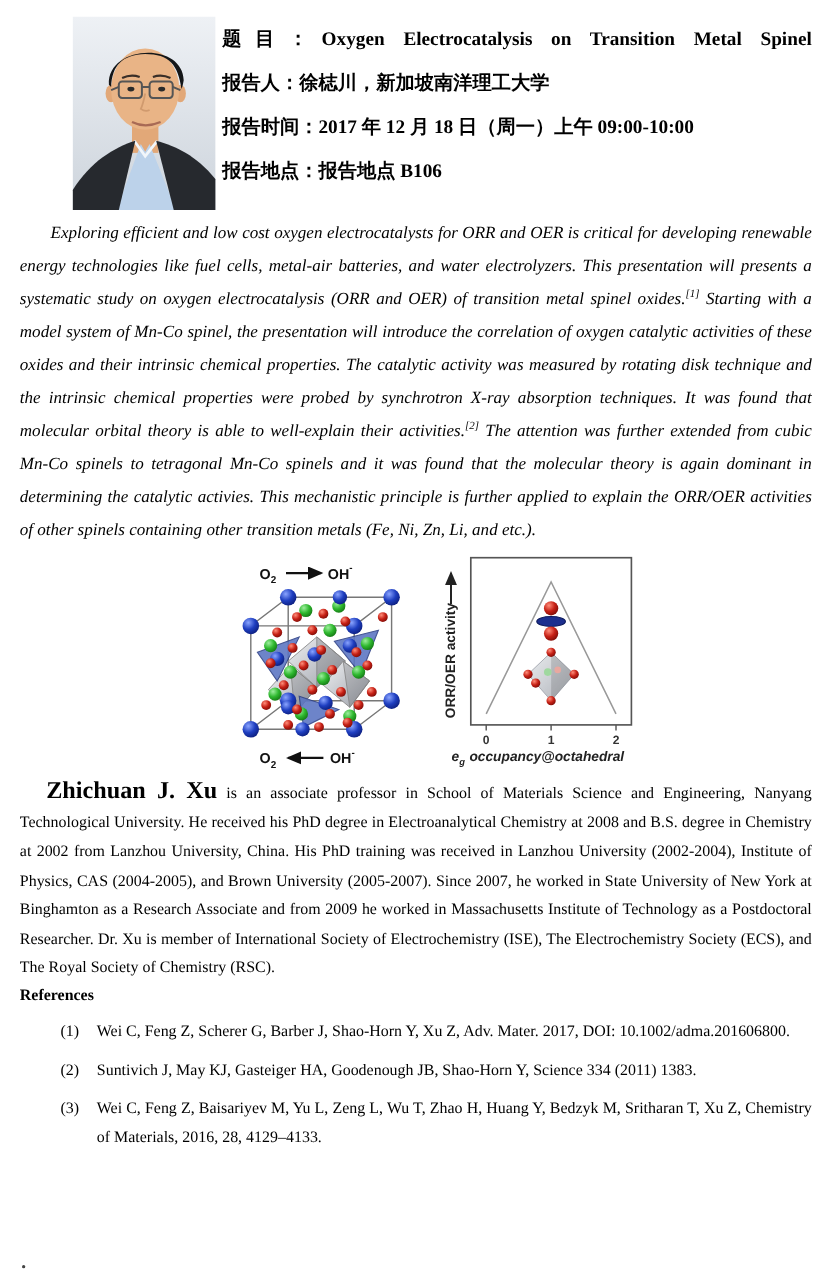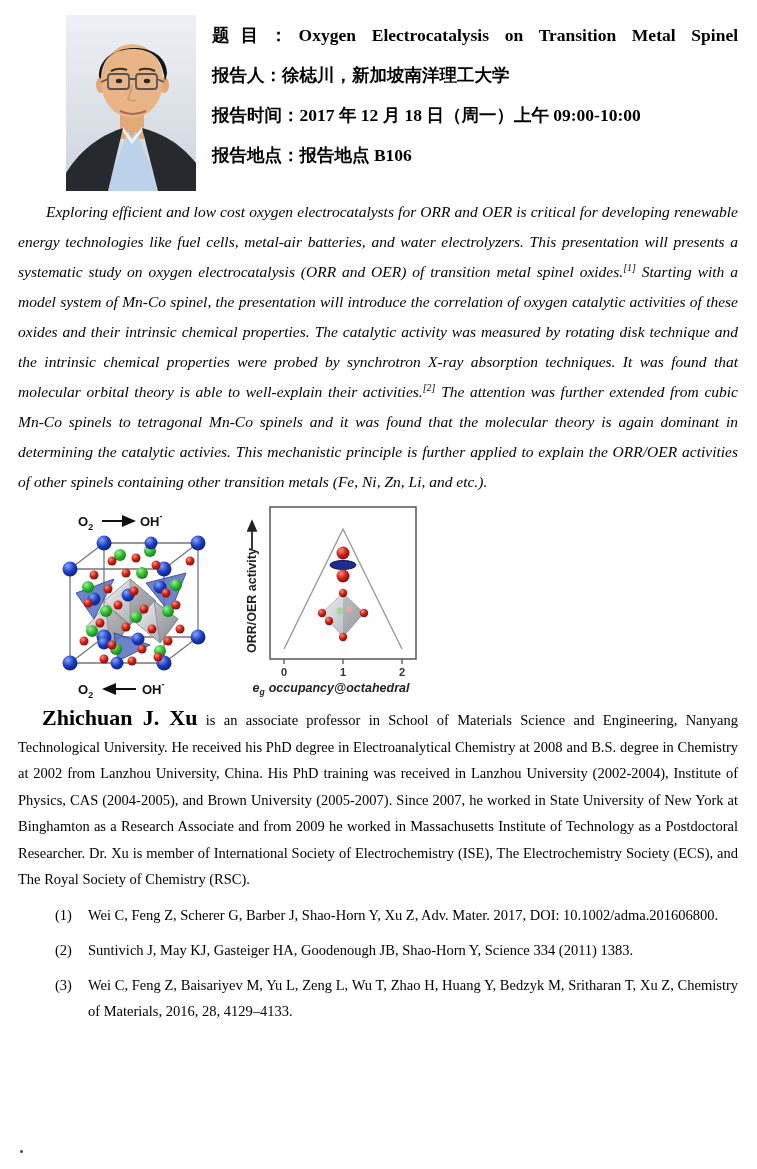--- a/index.html
+++ b/index.html
@@ -3,33 +3,33 @@
 <meta charset="utf-8">
 <style>
   html,body { margin:0; padding:0; background:#ffffff; }
   .page {
     position:relative; width:757px; height:1169px; box-sizing:border-box;
     background:#ffffff; color:#000;
     padding:15px 19px 0 18px; overflow:hidden;
     font-family:"Liberation Serif", serif;
   }
   
-  .header { display:flex; gap:16px; margin-bottom:6px;padding-left:48px; }
+  .header { display:flex; gap:6px; margin-bottom:6px;padding-left:48px; }
   .photo  { width:130px; height:176px; flex:none; display:block; }
   .header-text { flex:1; font-weight:bold; font-size:17.5px; line-height:40px; }
   .h-line { white-space:nowrap; }
   .h-title1 { text-align:justify; text-align-last:justify; white-space:normal; }
   
   .abstract {
     margin:6px 0 0 0; font-size:15.5px; line-height:30px;
     text-align:justify; text-indent:28px;font-style:italic;
   }
   .abstract sup { font-size:10px; line-height:0; }
   
-  .figure-row { display:flex; justify-content:flex-start; align-items:flex-start;
+  .figure-row { display:flex; justify-content:center; align-items:flex-start;
                 gap:10px; margin:4px 0 6px 0; }
   .crystal { width:212px; height:198px; }
   .volcano { width:182px; height:198px; }
   .flabel  { font-family:"Liberation Sans", sans-serif; font-weight:bold; font-size:13px; fill:#111; }
   .faxis   { font-family:"Liberation Sans", sans-serif; font-weight:bold; font-size:12.5px; fill:#222; }
   .ftick   { font-family:"Liberation Sans", sans-serif; font-weight:bold; font-size:11px; fill:#333; }
   
   .bio { margin:0; font-size:14.5px; line-height:26.5px; text-align:justify; text-indent:24px; }
   .bio .name { font-weight:bold; font-size:22px; }
   
@@ -259,20 +259,21 @@
       <text class="ftick" x="103" y="175" text-anchor="middle">1</text>
       <text class="ftick" x="162" y="175" text-anchor="middle">2</text>
 
       <text class="faxis" x="91" y="191" text-anchor="middle" font-style="italic"><tspan>e</tspan><tspan dy="3" font-size="8.5">g</tspan><tspan dy="-3" dx="4">occupancy@octahedral</tspan></text>
     </svg>
   </div>
 
   <p class="bio"><span class="name">Zhichuan J. Xu</span><span> is an associate professor in School of Materials Science and Engineering, Nanyang Technological University. He received his PhD degree in Electroanalytical Chemistry at 2008 and B.S. degree in Chemistry at 2002 from Lanzhou University, China. His PhD training was received in Lanzhou University (2002-2004), Institute of Physics, CAS (2004-2005), and Brown University (2005-2007). Since 2007, he worked in State University of New York at Binghamton as a Research Associate and from 2009 he worked in Massachusetts Institute of Technology as a Postdoctoral Researcher. Dr. Xu is member of International Society of Electrochemistry (ISE), The Electrochemistry Society (ECS), and The Royal Society of Chemistry (RSC).</span></p>
 
   <div class="refs">
+    <div class="refs-heading">References</div>
     <div class="ref-item">
       <span class="ref-num">(1)</span>
       <span class="ref-text">Wei C, Feng Z, Scherer G, Barber J, Shao-Horn Y, Xu Z, Adv. Mater. 2017, DOI: 10.1002/adma.201606800.</span>
     </div>
     <div class="ref-item">
       <span class="ref-num">(2)</span>
       <span class="ref-text">Suntivich J, May KJ, Gasteiger HA, Goodenough JB, Shao-Horn Y, Science 334 (2011) 1383.</span>
     </div>
     <div class="ref-item">
       <span class="ref-num">(3)</span>

